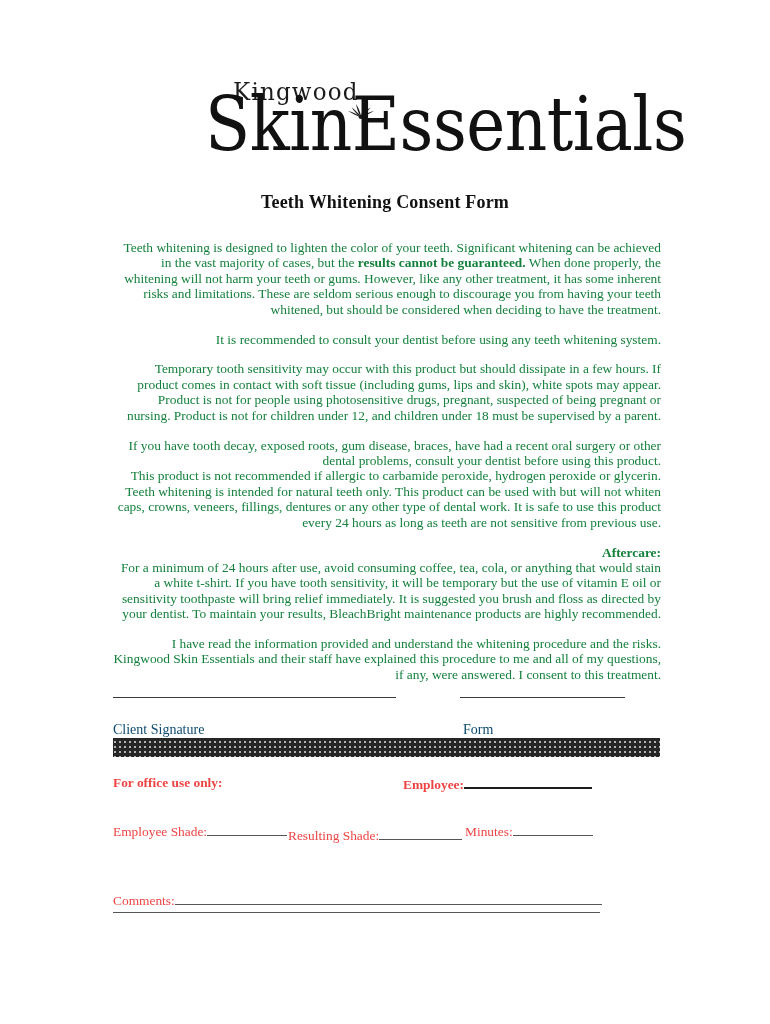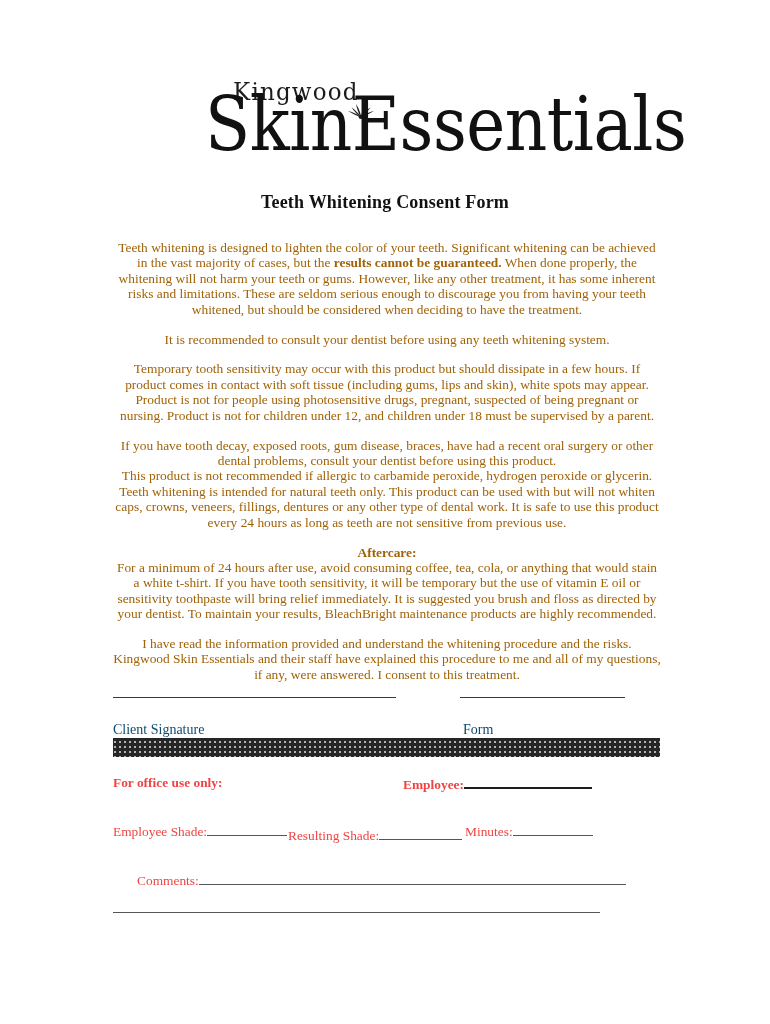--- a/index.html
+++ b/index.html
@@ -92,23 +92,23 @@
   
   .body-area {
     position: absolute;
     left: 113px;
     top: 240px;
     width: 548px;
   }
   .para {
     font-size: 13.4px;
     line-height: 15.4px;
-    text-align: center;
+    text-align: right;
     margin: 0 0 14.5px 0;
-    color: #a16207;
+    color: #15803d;
   }
   .para.tight {
     margin-bottom: 0;
   }
   .para b, .lead-bold {
     font-weight: bold;
   }
 
   
   .sig-area {
@@ -152,21 +152,21 @@
   
   .office-row {
     position: absolute;
     left: 113px;
     width: 548px;
     font-size: 13.4px;
     color: #ef4444;
   }
   .office-row.row1 { top: 775px; }
   .office-row.row2 { top: 823px; }
-  .office-row.row3 { top: 872px; margin-left: 24px; }
+  .office-row.row3 { top: 892px; }
 
   .ofc-bold { font-weight: bold; }
 
   .inline-field {
     display: inline-block;
     white-space: nowrap;
   }
   .fill {
     display: inline-block;
     border-bottom: 1.2px solid #555;

